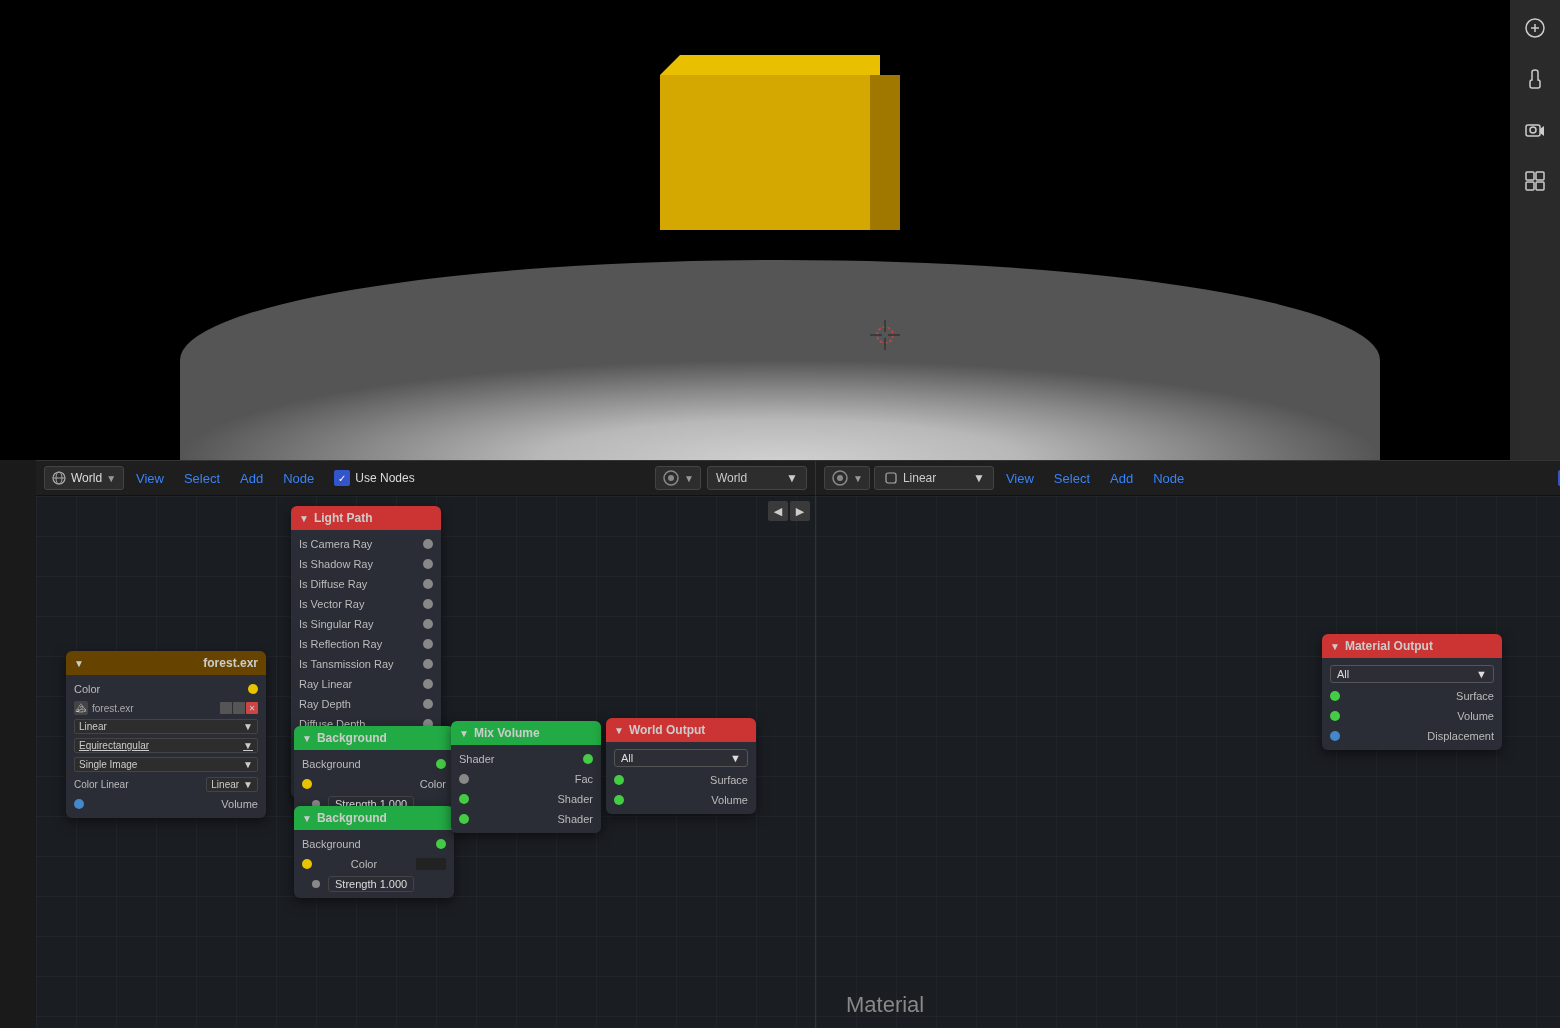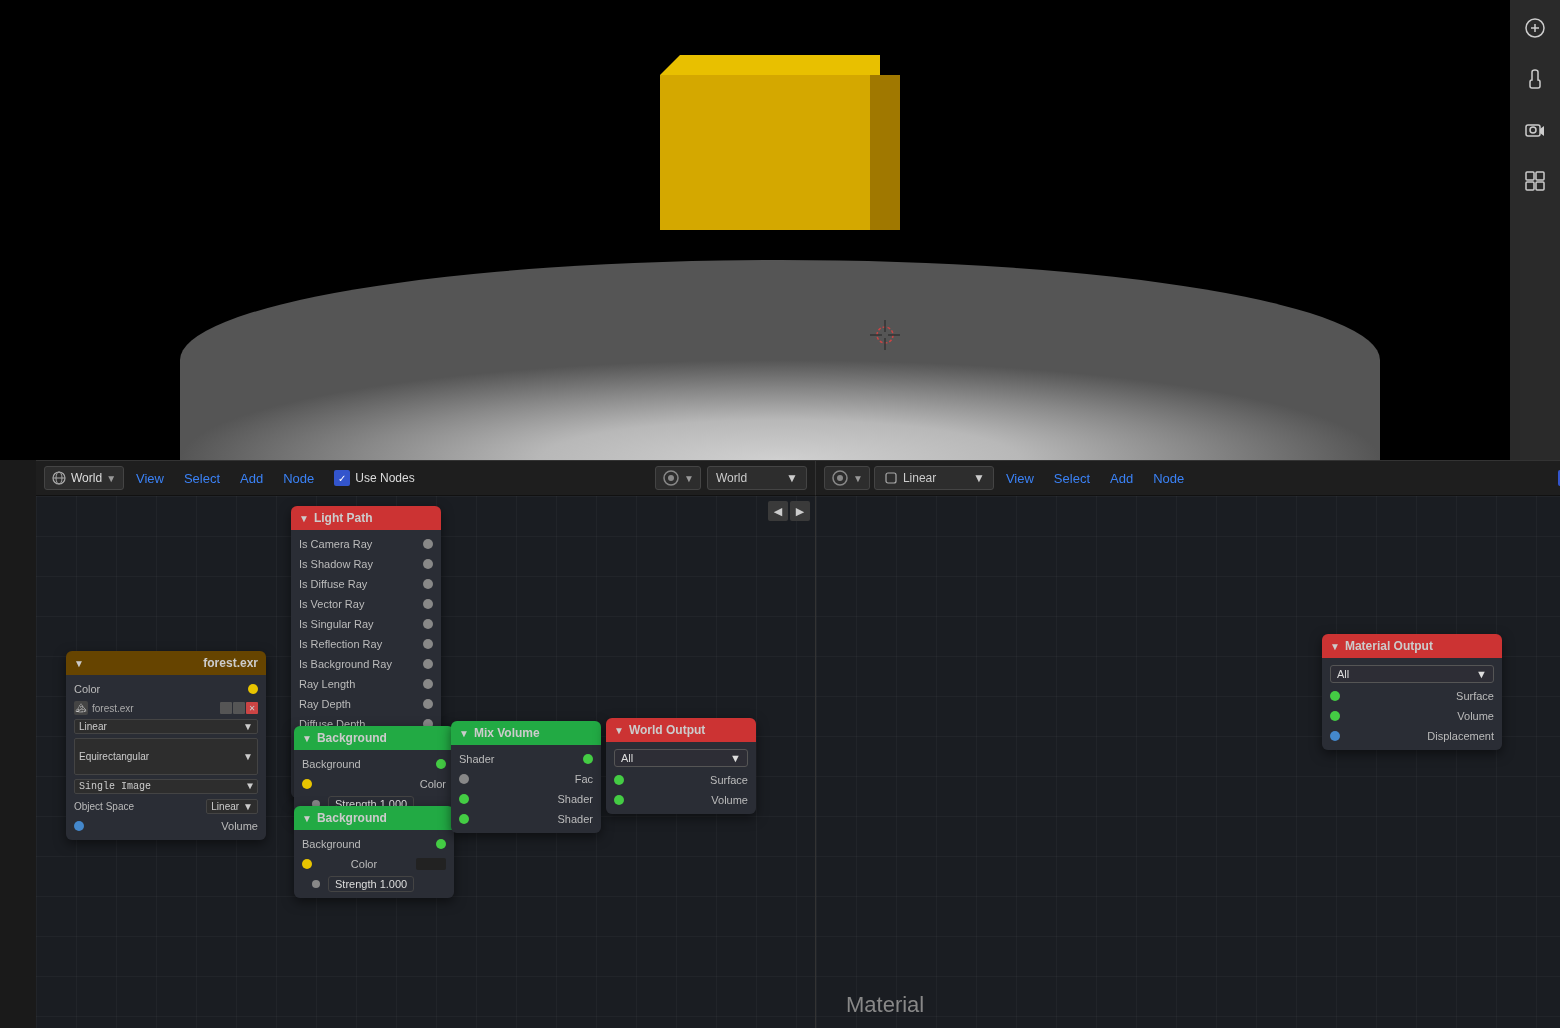--- a/index.html
+++ b/index.html
@@ -602,33 +602,33 @@
               <div style="width:12px;height:12px;background:#cc4444;border-radius:1px;display:flex;align-items:center;justify-content:center;font-size:8px;">✕</div>
             </div>
           </div>
           <div style="padding:2px 8px;">
             <div style="background:#2d2d2d;border:1px solid #444;border-radius:2px;padding:1px 4px;font-size:10px;color:#ccc;display:flex;justify-content:space-between;">
               <span>Linear</span>
                 <span>▼</span>
             </div>
           </div>
           <div style="padding:2px 8px;">
-            <div style="background:#2d2d2d;border:1px solid #444;border-radius:2px;padding:12px 4px;font-size:10px;color:#ccc;display:flex;justify-content:space-between;">
+            <div style="background:#2d2d2d;border:1px solid #444;border-radius:2px;padding:1px 4px;font-size:10px;color:#ccc;display:flex;justify-content:space-between;text-decoration:underline;">
               <span>Equirectangular</span>
                 <span>▼</span>
             </div>
           </div>
-          <div style="padding:2px 8px;font-family:Liberation Mono, monospace;">
+          <div style="padding:2px 8px;">
             <div style="background:#2d2d2d;border:1px solid #444;border-radius:2px;padding:1px 4px;font-size:10px;color:#ccc;display:flex;justify-content:space-between;">
               <span>Single Image</span>
                 <span>▼</span>
             </div>
           </div>
           <div class="node-row">
-            <span style="font-size:10px;">Object Space</span>
+            <span style="font-size:10px;">Color Linear</span>
             <div style="background:#2d2d2d;border:1px solid #444;border-radius:2px;padding:1px 4px;font-size:10px;color:#ccc;display:flex;gap:4px;">
               <span>Linear</span>
                 <span>▼</span>
             </div>
           </div>
           <div class="node-row">
             <div class="node-socket socket-blue" style="margin-right:4px;"></div>
             <span>Volume</span>
           </div>
         </div>
@@ -658,25 +658,25 @@
           </div>
           <div class="node-row">
             <span>Is Singular Ray</span>
             <div class="node-socket socket-gray"></div>
           </div>
           <div class="node-row">
             <span>Is Reflection Ray</span>
             <div class="node-socket socket-gray"></div>
           </div>
           <div class="node-row">
-            <span>Is Background Ray</span>
-            <div class="node-socket socket-gray"></div>
-          </div>
-          <div class="node-row">
-            <span>Ray Length</span>
+            <span>Is Tansmission Ray</span>
+            <div class="node-socket socket-gray"></div>
+          </div>
+          <div class="node-row">
+            <span>Ray Linear</span>
             <div class="node-socket socket-gray"></div>
           </div>
           <div class="node-row">
             <span>Ray Depth</span>
             <div class="node-socket socket-gray"></div>
           </div>
           <div class="node-row">
             <span>Diffuse Depth</span>
             <div class="node-socket socket-gray"></div>
           </div>

